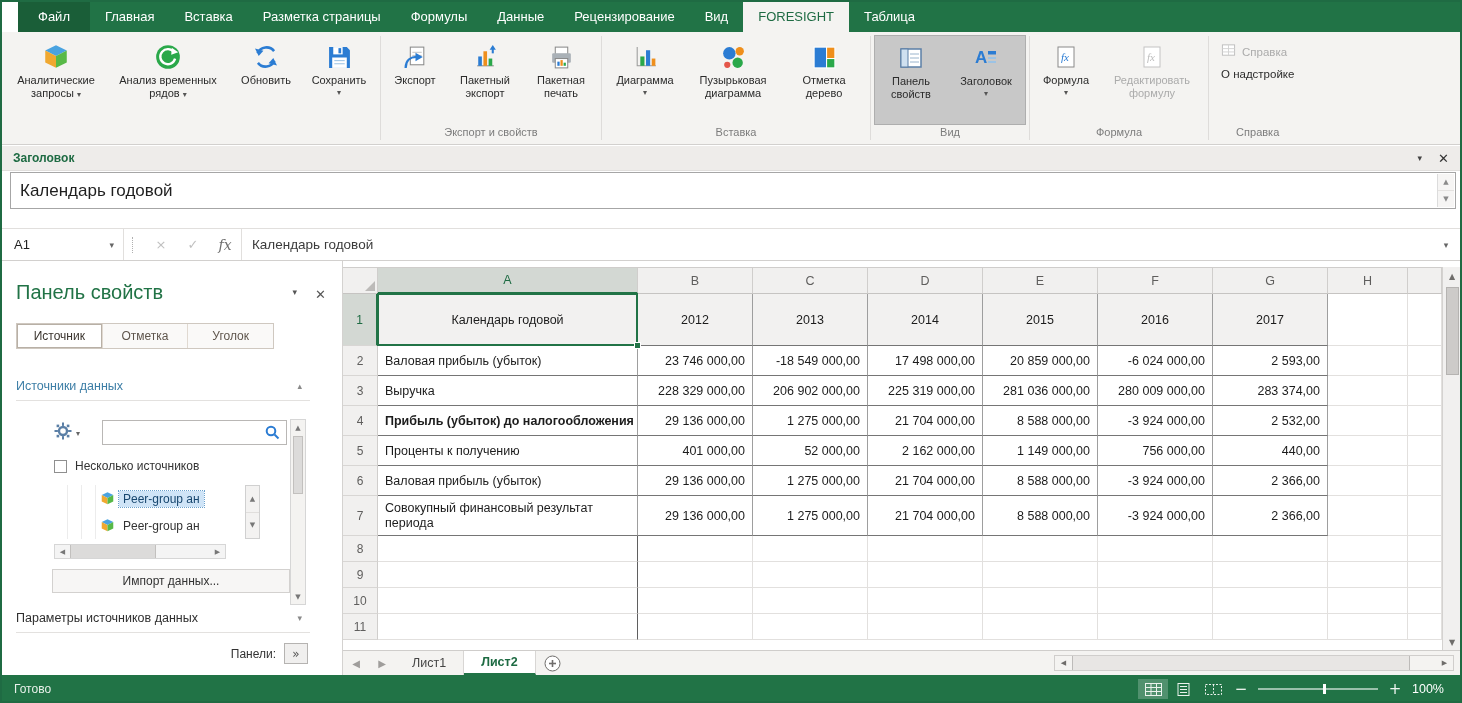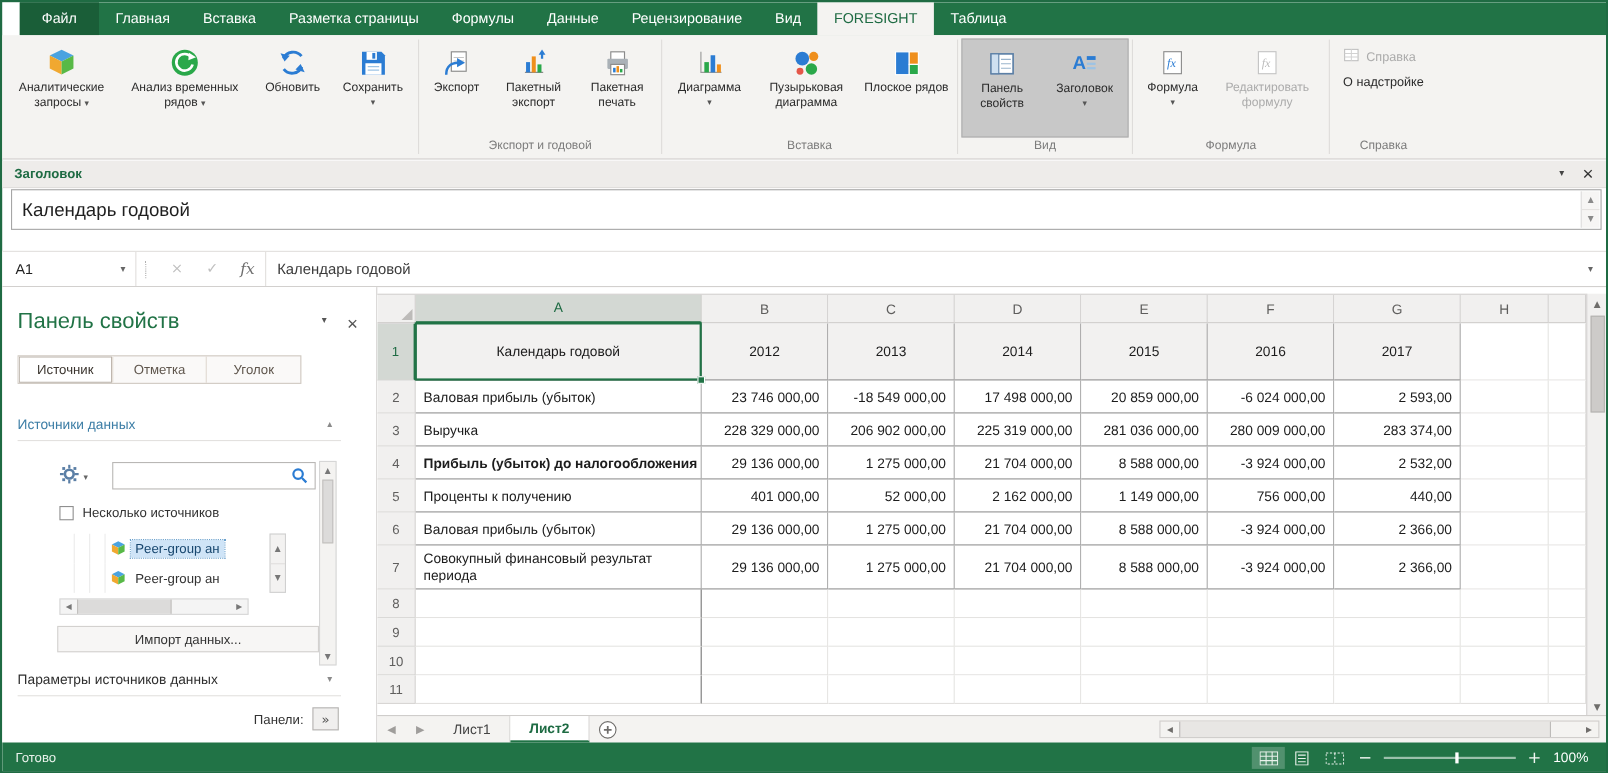--- a/index.html
+++ b/index.html
@@ -260,21 +260,21 @@
                 <rect x="4" y="9" width="18" height="9" rx="1" fill="#aab1b7"></rect>
                 <rect x="7" y="14" width="12" height="9" fill="#fff" stroke="#8a8a8a"></rect>
                 <rect x="9" y="17" width="2.2" height="4" fill="#2b7cd3"></rect>
                 <rect x="12" y="15.5" width="2.2" height="5.5" fill="#ef8f1c"></rect>
                 <rect x="15" y="18" width="2.2" height="3" fill="#2aa84a"></rect>
               </svg>
           </span>
           <span class="rlabel">Пакетная печать</span>
         </div>
       </div>
-      <div class="glabel">Экспорт и годовой</div>
+      <div class="glabel">Экспорт и свойств</div>
     </div>
     <div class="gsep"></div>
 
     <div class="rgroup">
       <div class="gbody">
         <div class="rbtn" style="width:80px">
           <span class="ricon">
             <svg width="27" height="27" viewBox="0 0 26 26">
                 <path d="M5 3 V21 H23" stroke="#9a9a9a" fill="none"></path>
                 <rect x="8" y="12" width="4" height="9" fill="#2aa84a"></rect>
@@ -297,21 +297,21 @@
           <span class="rlabel">Пузырьковая диаграмма</span>
         </div>
         <div class="rbtn" style="width:86px">
           <span class="ricon">
             <svg width="27" height="27" viewBox="0 0 26 26">
                 <rect x="3" y="3" width="12" height="20" fill="#2b7cd3" stroke="#fff"></rect>
                 <rect x="15" y="3" width="8" height="11" fill="#ef8f1c" stroke="#fff"></rect>
                 <rect x="15" y="14" width="8" height="9" fill="#2aa84a" stroke="#fff"></rect>
               </svg>
           </span>
-          <span class="rlabel">Плоское рядов</span>
+          <span class="rlabel">Отметка дерево</span>
         </div>
       </div>
       <div class="glabel">Вставка</div>
     </div>
     <div class="gsep"></div>
 
     <div class="rgroup">
       <div class="gbody">
         <div class="presswrap">
           <div class="rbtn" style="width:72px">

